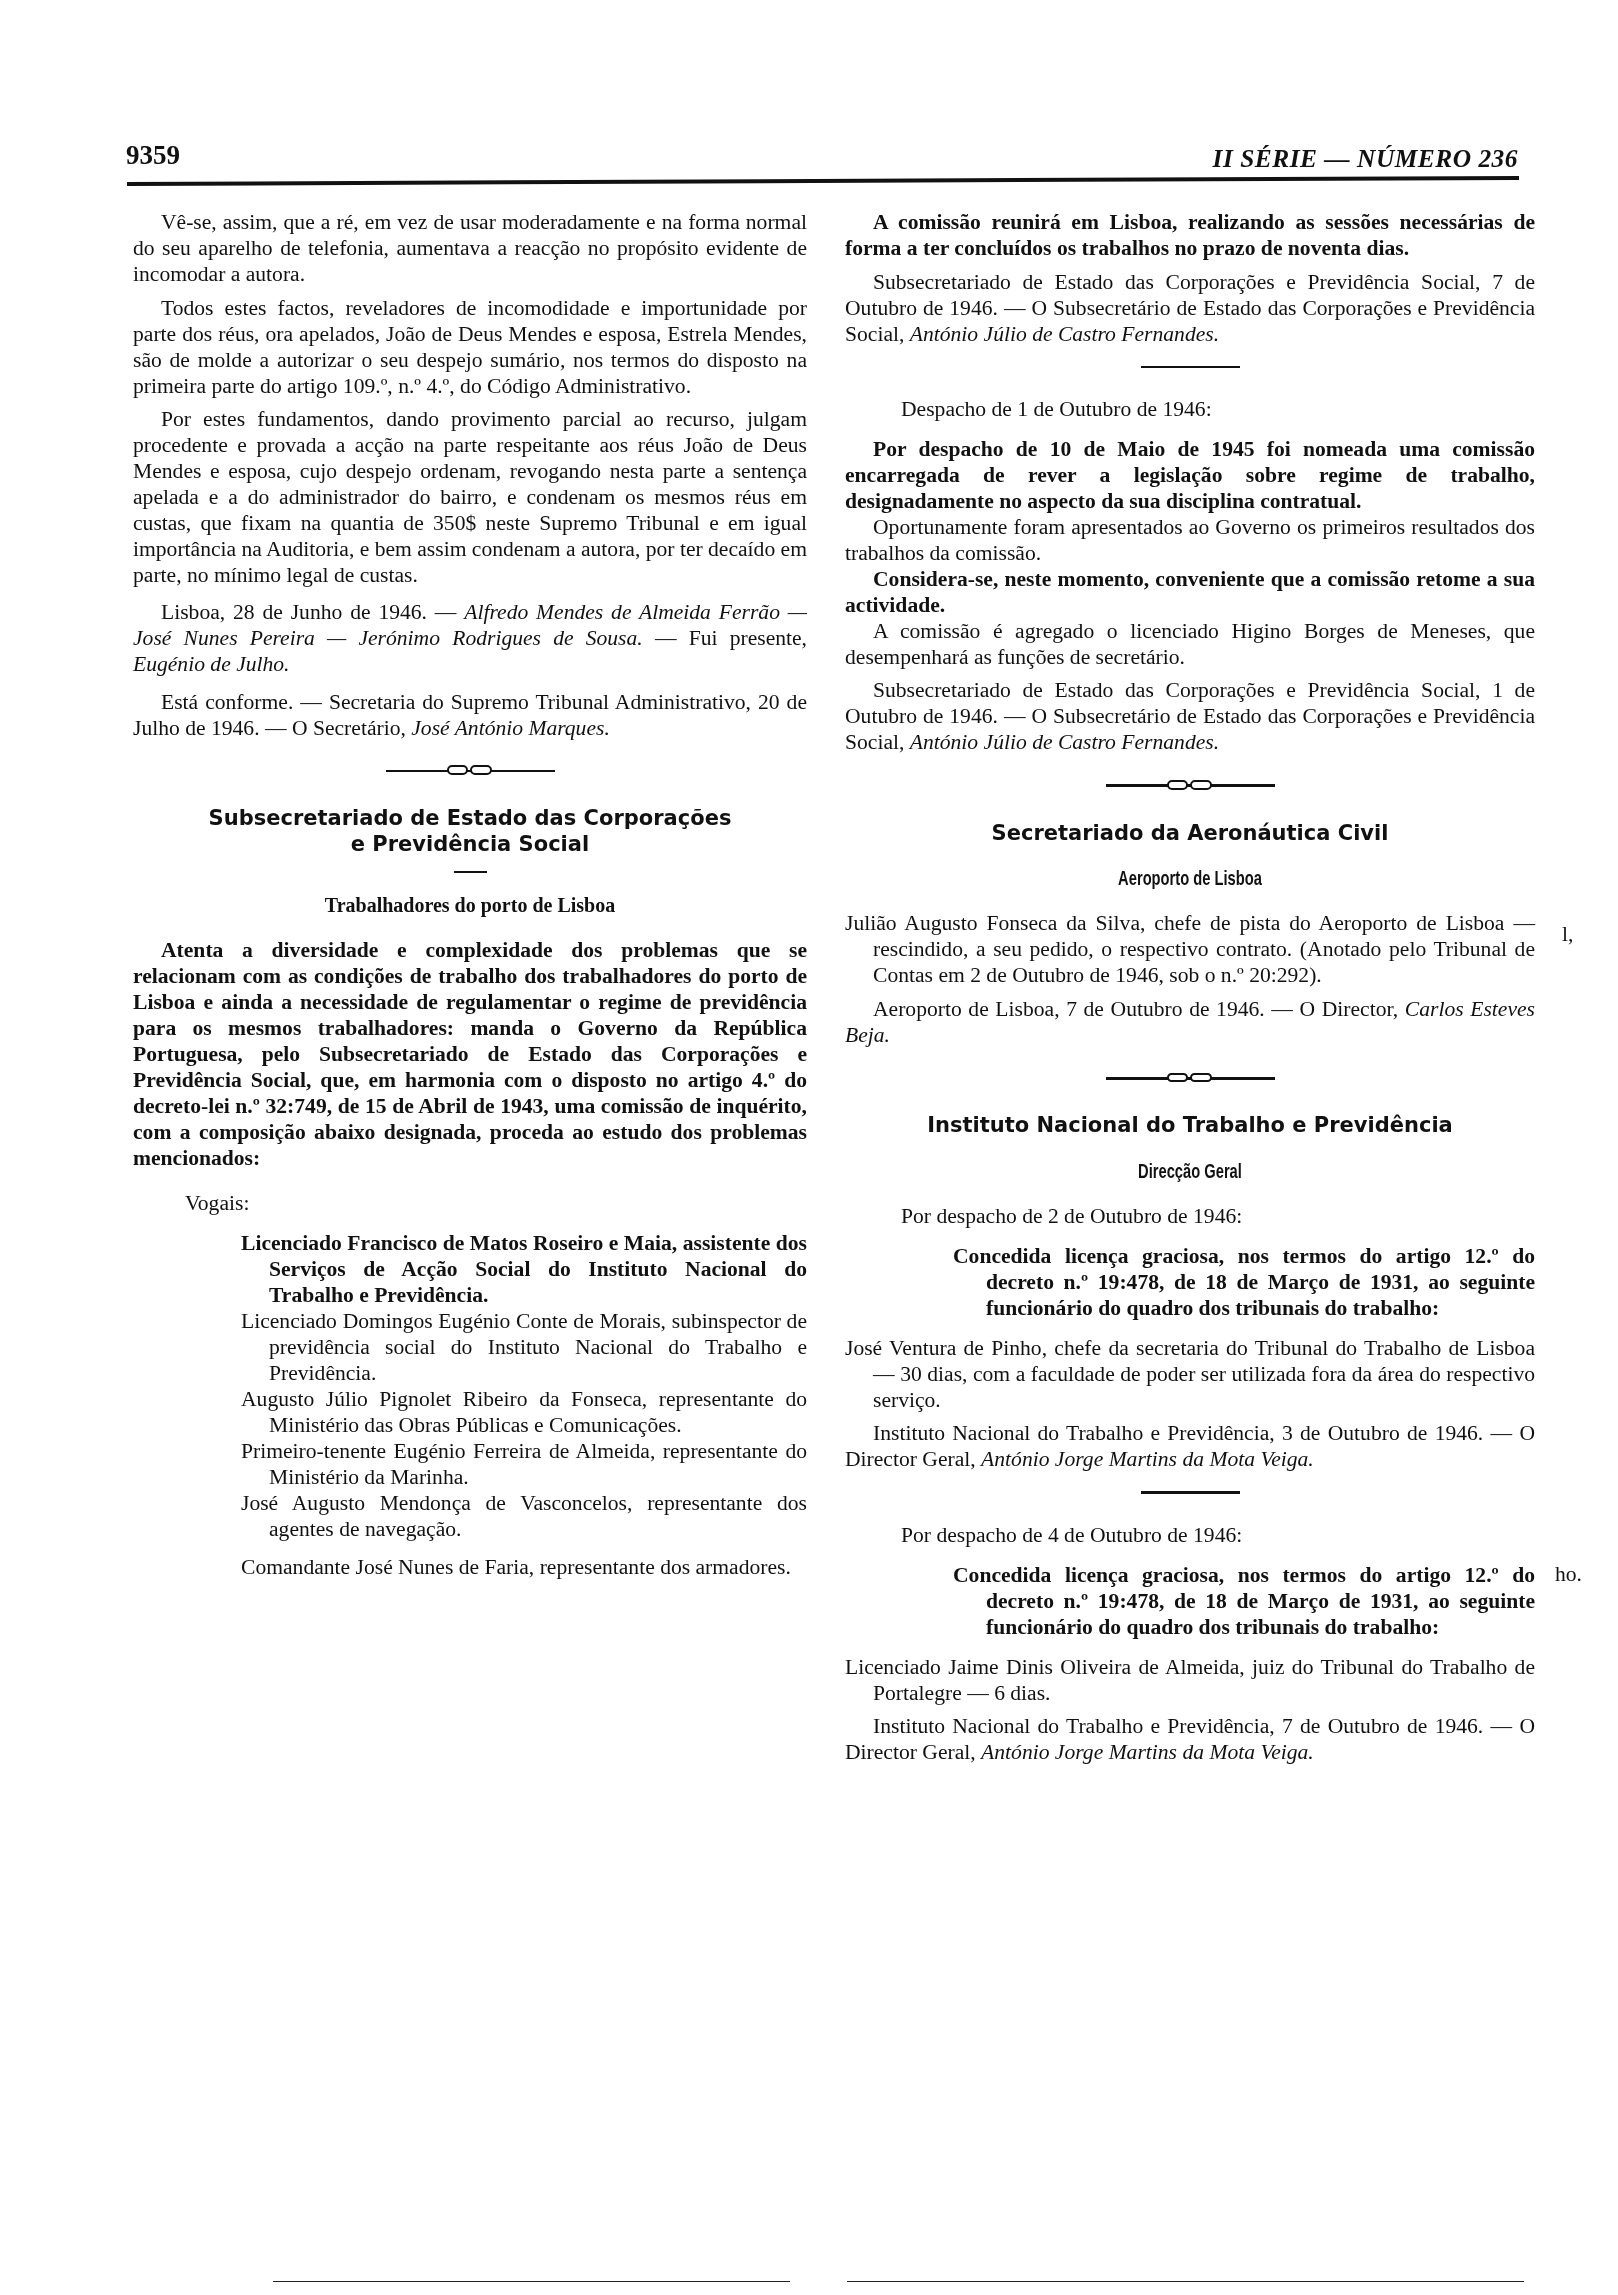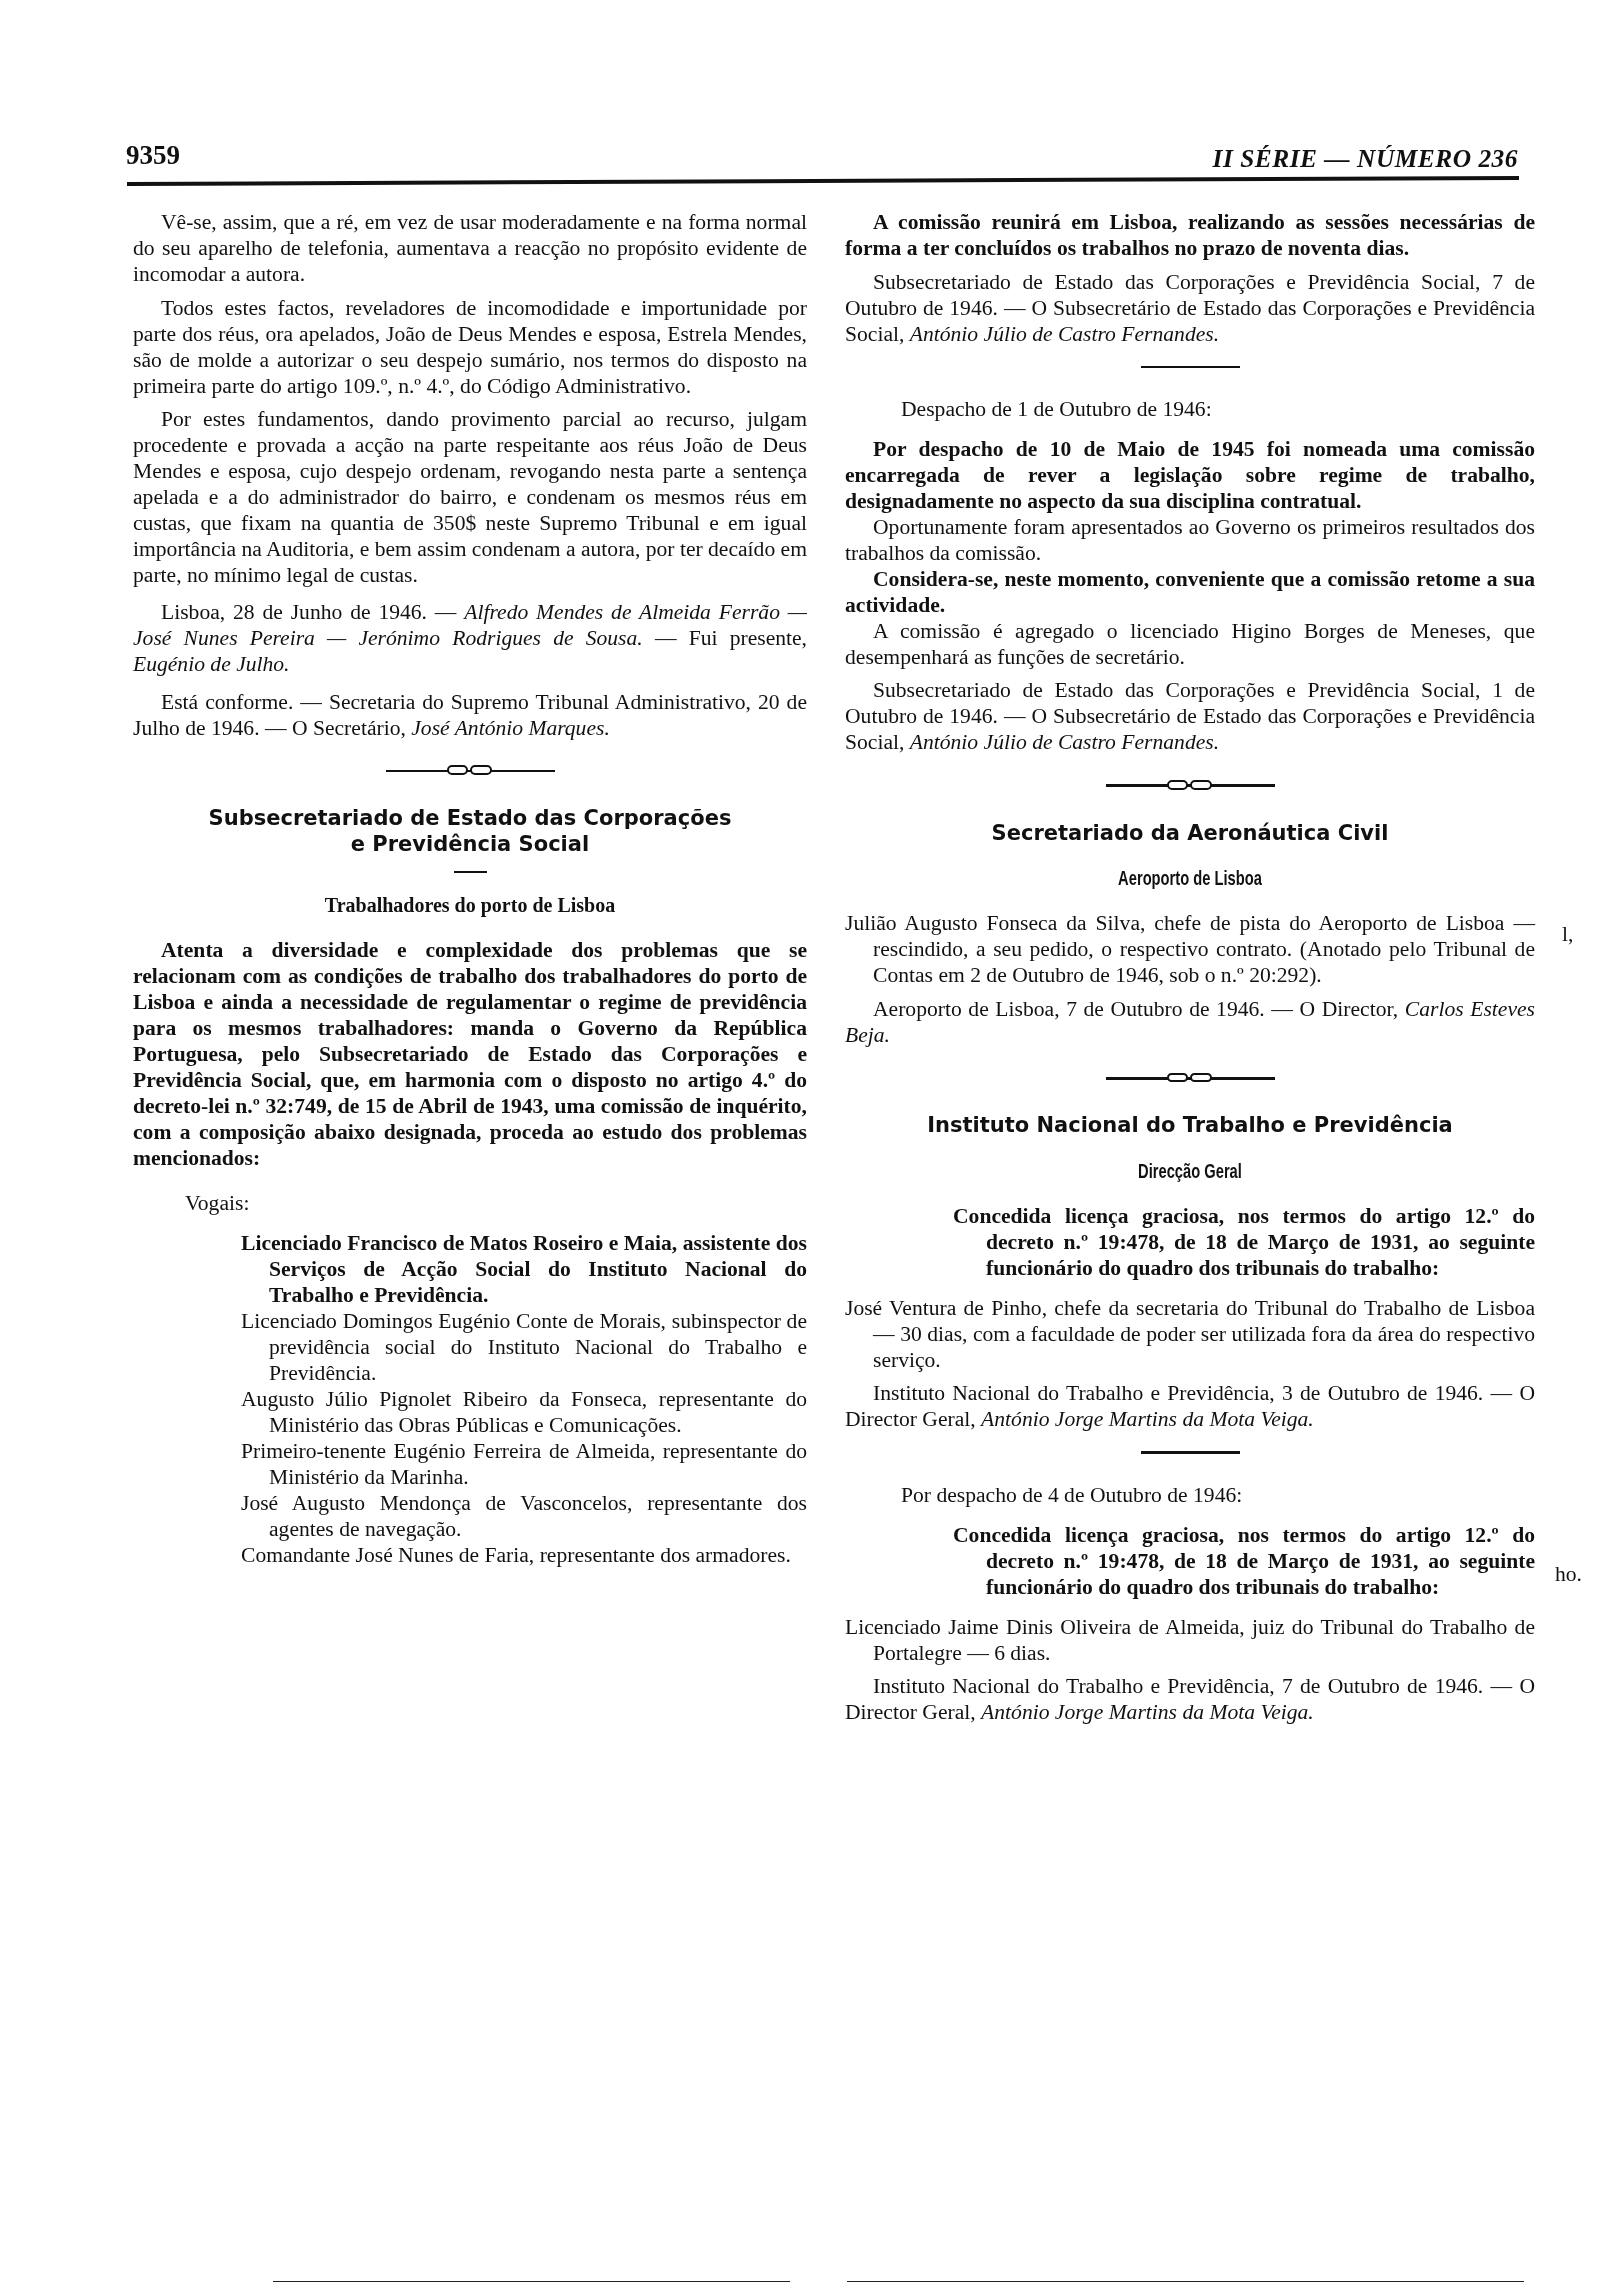--- a/index.html
+++ b/index.html
@@ -60,21 +60,21 @@
   <p class="section-title">e Previdência Social</p>
   <span class="dash"></span>
   <p class="subtitle">Trabalhadores do porto de Lisboa</p>
   <p class="bold">Atenta a diversidade e complexidade dos problemas que se relacionam com as condições de trabalho dos trabalhadores do porto de Lisboa e ainda a necessidade de regulamentar o regime de previdência para os mesmos trabalhadores: manda o Governo da República Portuguesa, pelo Subsecretariado de Estado das Corporações e Previdência Social, que, em harmonia com o disposto no artigo 4.º do decreto-lei n.º 32:749, de 15 de Abril de 1943, uma comissão de inquérito, com a composição abaixo designada, proceda ao estudo dos problemas mencionados:</p>
 
   <p class="noindent" style="margin-top:19px; margin-bottom:14px; padding-left:52px;">Vogais:</p>
   <p class="hanging2 bold" style="margin-bottom:0">Licenciado Francisco de Matos Roseiro e Maia, assistente dos Serviços de Acção Social do Instituto Nacional do Trabalho e Previdência.</p>
   <p class="hanging2" style="margin-bottom:0">Licenciado Domingos Eugénio Conte de Morais, subinspector de previdência social do Instituto Nacional do Trabalho e Previdência.</p>
   <p class="hanging2" style="margin-bottom:0">Augusto Júlio Pignolet Ribeiro da Fonseca, representante do Ministério das Obras Públicas e Comunicações.</p>
   <p class="hanging2" style="margin-bottom:0">Primeiro-tenente Eugénio Ferreira de Almeida, representante do Ministério da Marinha.</p>
-  <p class="hanging2" style="margin-bottom:0">José Augusto Mendonça de Vasconcelos, representante dos agentes de navegação.</p>
+  <p class="hanging2" style="margin-bottom:12px">José Augusto Mendonça de Vasconcelos, representante dos agentes de navegação.</p>
   <p class="hanging2" style="margin-bottom:0">Comandante José Nunes de Faria, representante dos armadores.</p>
 </div>
 
 <div class="col col-right">
   <p class="bold">A comissão reunirá em Lisboa, realizando as sessões necessárias de forma a ter concluídos os trabalhos no prazo de noventa dias.</p>
   <p>
     <span>Subsecretariado de Estado das Corporações e Previdência Social, 7 de Outubro de 1946. — O Subsecretário de Estado das Corporações e Previdência Social, </span><span class="sig">António Júlio de Castro Fernandes.</span>
   </p>
   <span class="dash" style="margin-top:19px;margin-bottom:28px;width:99px"></span>
 
@@ -106,20 +106,21 @@
     <div class="bar"></div>
     <div class="knot">
         <span style="left:0"></span>
         <span style="left:23.5px"></span>
       </div>
   </div>
 
   <p class="section-title">Instituto Nacional do Trabalho e Previdência</p>
   <p class="subtitle narrow">Direcção Geral</p>
 
+  <p class="center-line">Por despacho de 2 de Outubro de 1946:</p>
   <p class="indent-block">Concedida licença graciosa, nos termos do artigo 12.º do decreto n.º 19:478, de 18 de Março de 1931, ao seguinte funcionário do quadro dos tribunais do trabalho:</p>
   <p class="hanging-r" style="margin-top:14px">José Ventura de Pinho, chefe da secretaria do Tribunal do Trabalho de Lisboa — 30 dias, com a faculdade de poder ser utilizada fora da área do respectivo serviço.</p>
   <p>
     <span>Instituto Nacional do Trabalho e Previdência, 3 de Outubro de 1946. — O Director Geral, </span><span class="sig">António Jorge Martins da Mota Veiga.</span>
   </p>
 
   <span class="dash" style="margin-top:19px;margin-bottom:28px;width:99px"></span>
 
   <p class="center-line">Por despacho de 4 de Outubro de 1946:</p>
   <p class="indent-block">Concedida licença graciosa, nos termos do artigo 12.º do decreto n.º 19:478, de 18 de Março de 1931, ao seguinte funcionário do quadro dos tribunais do trabalho:</p>

